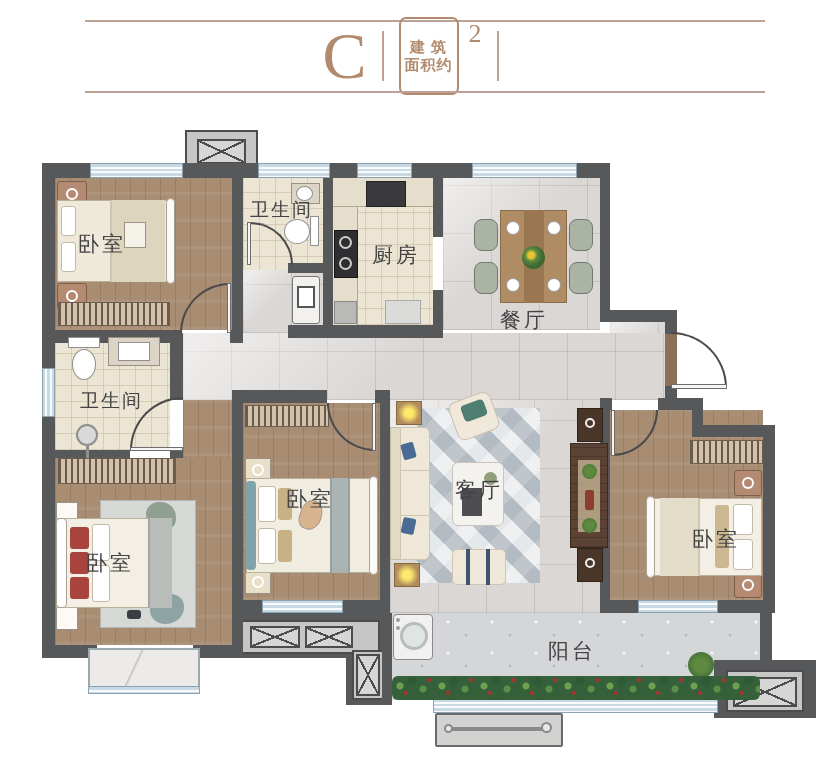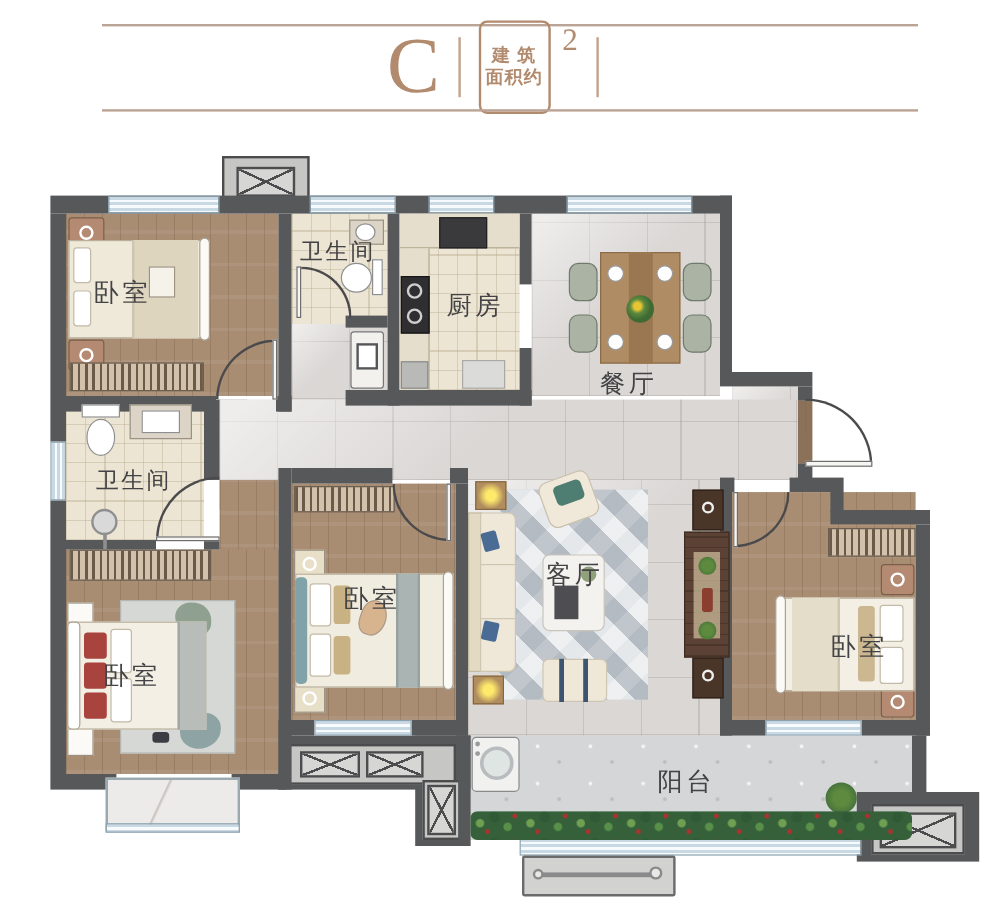--- a/index.html
+++ b/index.html
@@ -298,16 +298,16 @@
   <div class="arc" style="left:671px;top:332px;width:56px;height:56px;border-top-width:2px;border-right-width:2px;border-top-right-radius:100% 100%"></div>
   <div class="leaf" style="left:671px;top:384px;width:56px;height:5px"></div>
 
   <span class="lbl" style="left:78px;top:230px">卧室</span>
   <span class="lbl s" style="left:250px;top:197px">卫生间</span>
   <span class="lbl" style="left:372px;top:241px">厨房</span>
   <span class="lbl" style="left:500px;top:306px">餐厅</span>
   <span class="lbl s" style="left:80px;top:388px">卫生间</span>
   <span class="lbl" style="left:86px;top:549px">卧室</span>
   <span class="lbl" style="left:286px;top:485px">卧室</span>
-  <span class="lbl" style="left:455px;top:465px">客厅</span>
+  <span class="lbl" style="left:455px;top:476px">客厅</span>
   <span class="lbl" style="left:692px;top:525px">卧室</span>
   <span class="lbl" style="left:548px;top:637px">阳台</span>
 </div>
 
 </body></html>

